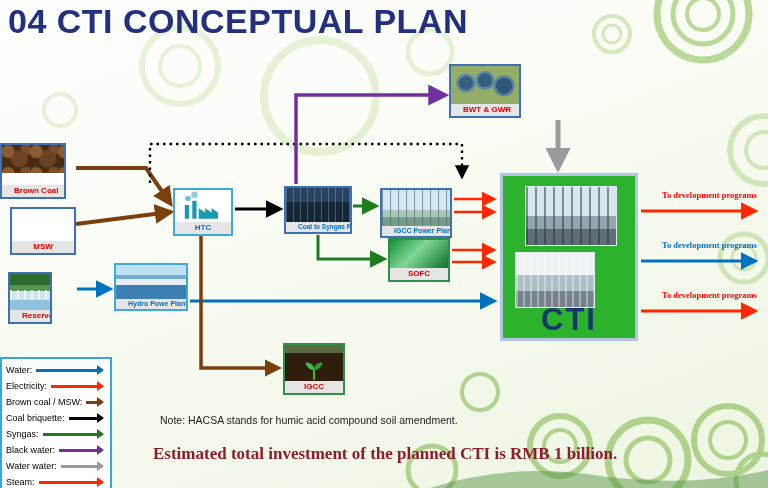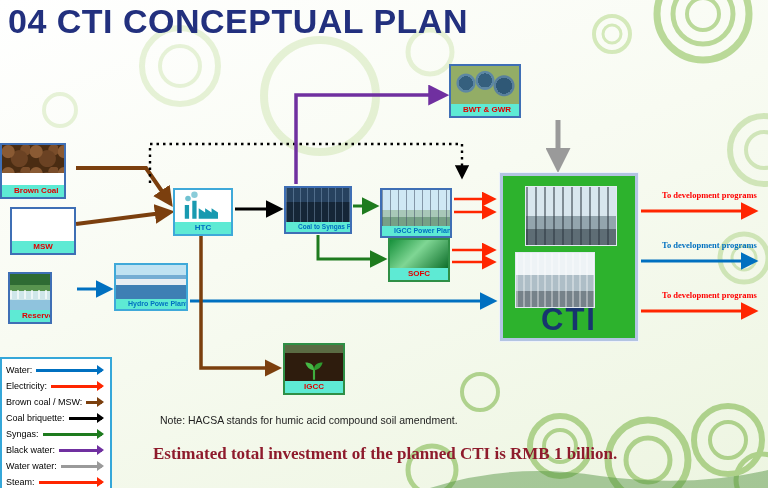--- a/index.html
+++ b/index.html
@@ -5,21 +5,21 @@
   *{margin:0;padding:0;box-sizing:border-box;}
   html,body{width:768px;height:488px;}
   body{font-family:"Liberation Sans",sans-serif;background:#fff;}
   .stage{position:relative;width:768px;height:488px;overflow:hidden;
          background:linear-gradient(160deg,#ffffff 0%,#f8fbf2 45%,#edf5e1 100%);}
   .bg,.arrows{position:absolute;left:0;top:0;width:768px;height:488px;pointer-events:none;}
   .title{position:absolute;left:8px;top:2px;font-size:34px;font-weight:bold;color:#22307e;letter-spacing:.5px;white-space:nowrap;}
 
   .node{position:absolute;background:#fff;border:2px solid #3f6fb5;display:flex;flex-direction:column;z-index:3;}
   .node .img{flex:1;position:relative;overflow:hidden;}
-  .nlabel{font-size:8px;font-weight:bold;text-align:center;line-height:1.2;background:#5eead4;padding:1px 12px;white-space:nowrap;overflow:hidden;}
+  .nlabel{font-size:8px;font-weight:bold;text-align:center;line-height:1.2;background:#e5e5e5;padding:1px 12px;white-space:nowrap;overflow:hidden;}
   .red{color:#e00000;} .blue{color:#0070c0;}
 
   #n-brown{left:0;top:143px;width:66px;height:56px;gap:12px;}
   #n-msw{left:10px;top:207px;width:66px;height:48px;gap:32px;}
   #n-reservoir{left:8px;top:272px;width:44px;height:52px;}
   #n-htc{left:173px;top:188px;width:60px;height:48px;border-color:#3fa9d9;}
   #n-syngas{left:284px;top:186px;width:68px;height:48px;}
   #n-syngas .nlabel{font-size:6.5px;}
   #n-igcc{left:380px;top:188px;width:72px;height:50px;}
   #n-igcc .nlabel{font-size:7px;}

